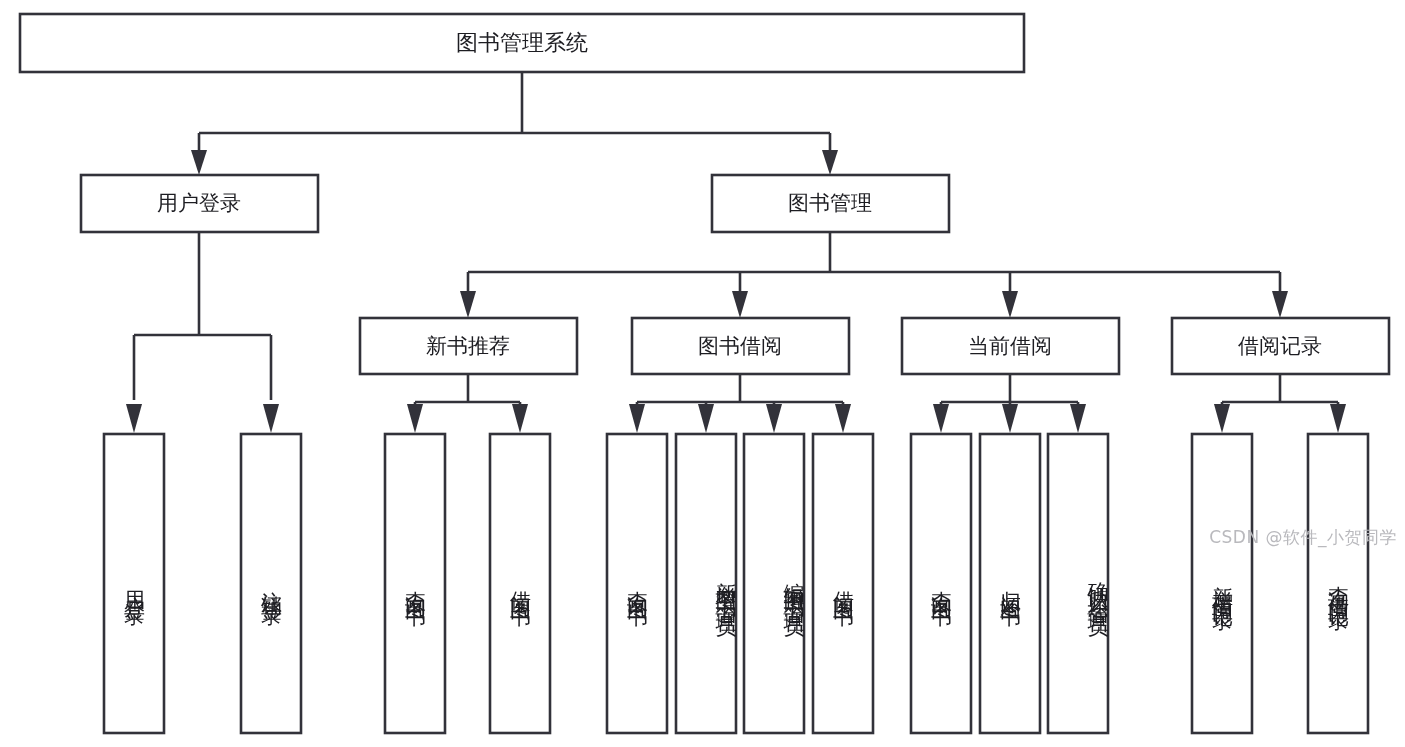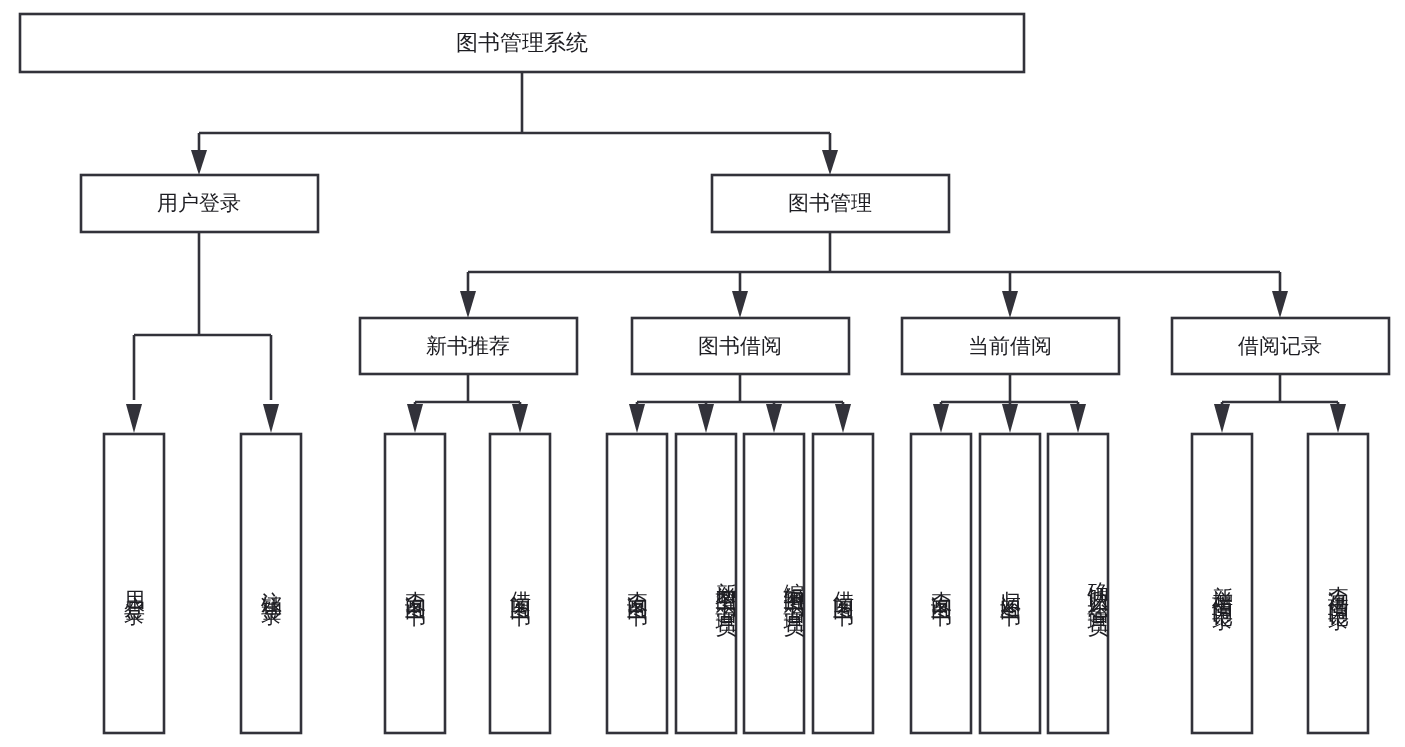--- a/index.html
+++ b/index.html
@@ -214,13 +214,14 @@
   <div class="vlabel" style="left:744px; top:434px; width:60px; height:299px; align-items:flex-start; padding-top:8px; box-sizing:border-box;">编辑图书（管理员）</div>
   <div class="vlabel" style="left:813px; top:434px; width:60px; height:299px;">借阅图书</div>
 
   <div class="vlabel" style="left:911px; top:434px; width:60px; height:299px;">查询图书</div>
   <div class="vlabel" style="left:980px; top:434px; width:60px; height:299px;">归还图书</div>
   <div class="vlabel" style="left:1048px; top:434px; width:60px; height:299px; align-items:flex-start; padding-top:8px; box-sizing:border-box;">确认归还（管理员）</div>
 
   <div class="vlabel" style="left:1192px; top:434px; width:60px; height:299px;">新增借阅记录</div>
   <div class="vlabel" style="left:1308px; top:434px; width:60px; height:299px;">查询借阅记录</div>
 
+  <div class="watermark">CSDN @软件_小贺同学</div>
 </div>
 
 </body></html>

